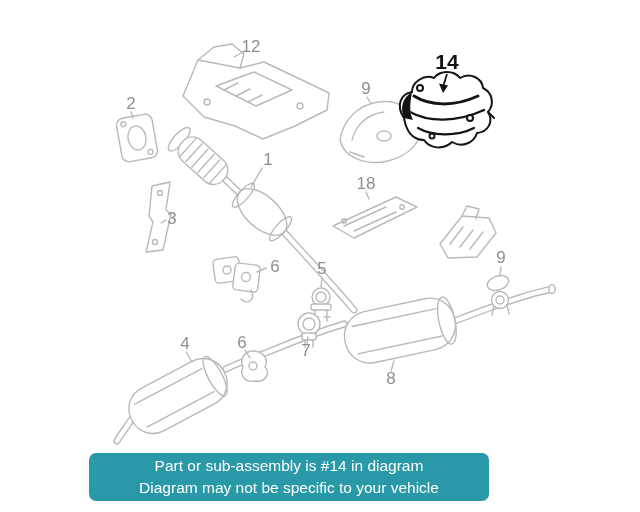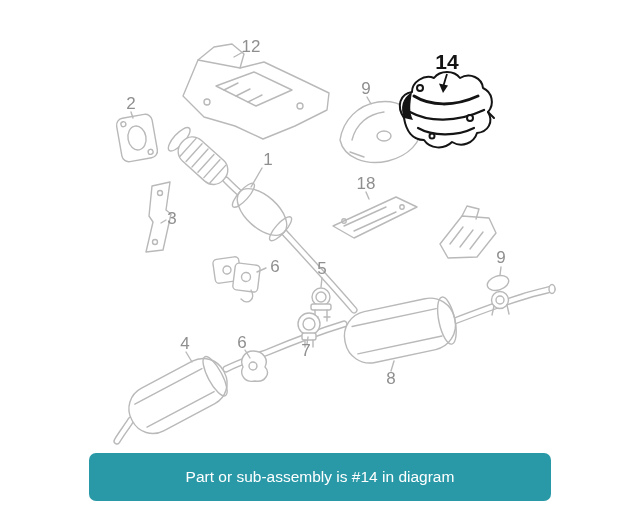--- a/index.html
+++ b/index.html
@@ -12,21 +12,21 @@
   .gray .solid { fill:#fff; }
   .tube-out { stroke:var(--line-art,#b9b9b9); stroke-width:7.2; fill:none; stroke-linecap:round; }
   .tube-in  { stroke:#fff; stroke-width:4.4; fill:none; stroke-linecap:round; }
   .hl { stroke:var(--highlight,#141414); fill:none; stroke-width:2; stroke-linejoin:round; stroke-linecap:round; }
   .hl .solid { fill:#fff; }
   .hl .dark { fill:var(--highlight,#141414); stroke:none; }
 
   .part-label { position:absolute; transform:translate(-50%,-50%); font-size:17px; color:var(--label-text,#8f8f8f); }
   .part-label.highlight { font-size:21px; font-weight:700; color:var(--highlight,#141414); }
 
-  .banner { position:absolute; left:89px; top:453px; width:462px; height:48px; border-radius:7px;
+  .banner { position:absolute; left:89px; top:453px; width:400px; height:48px; border-radius:7px;
             background:var(--banner-background,#2899a7); color:var(--banner-text,#fff);
             display:flex; flex-direction:column; align-items:center; justify-content:center;
             text-align:center; font-size:15.5px; line-height:1.42; }
 </style>
 </head>
 <body>
 
 <div class="stage">
 
   <svg class="art" width="640" height="512" viewBox="0 0 640 512">
@@ -190,15 +190,16 @@
   <div class="part-label" style="left:275px;top:267px">6</div>
   <div class="part-label" style="left:322px;top:269px">5</div>
   <div class="part-label" style="left:501px;top:258px">9</div>
   <div class="part-label" style="left:185px;top:344px">4</div>
   <div class="part-label" style="left:242px;top:343px">6</div>
   <div class="part-label" style="left:306px;top:351px">7</div>
   <div class="part-label" style="left:391px;top:379px">8</div>
 
   <div class="banner">
     <div>Part or sub-assembly is #14 in diagram</div>
+    <div>Diagram may not be specific to your vehicle</div>
   </div>
 
 </div>
 
 </body></html>

